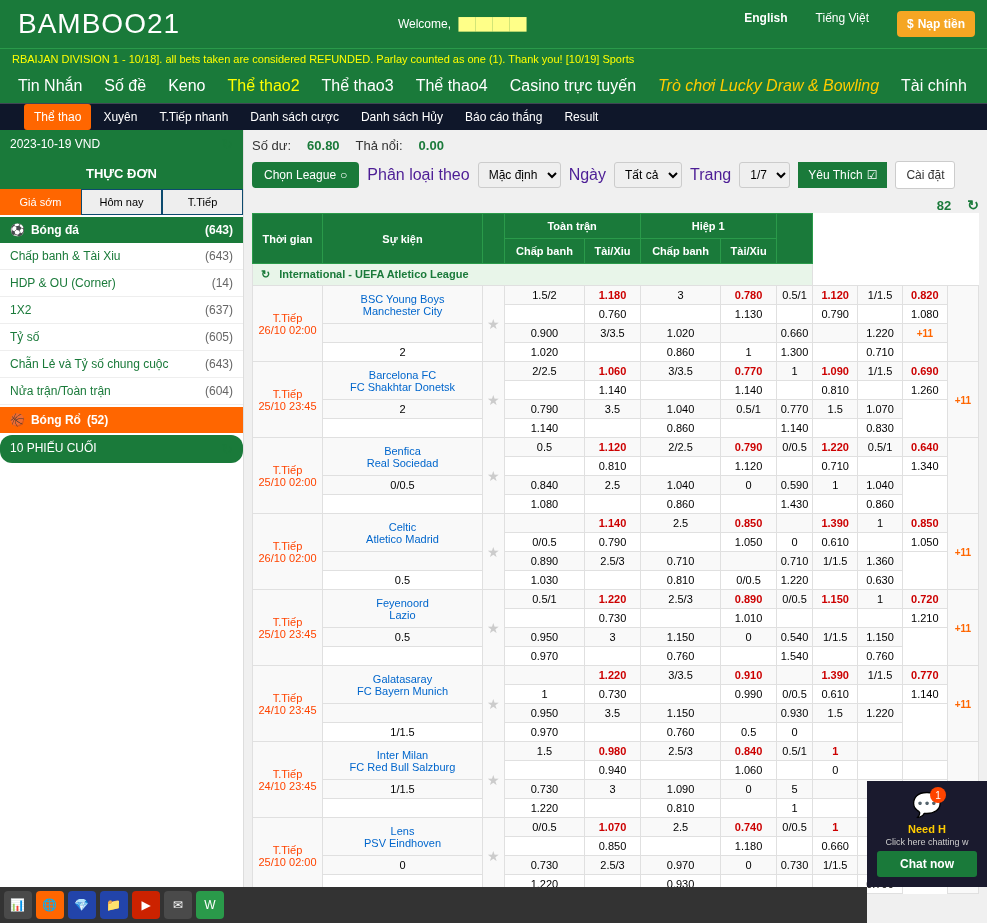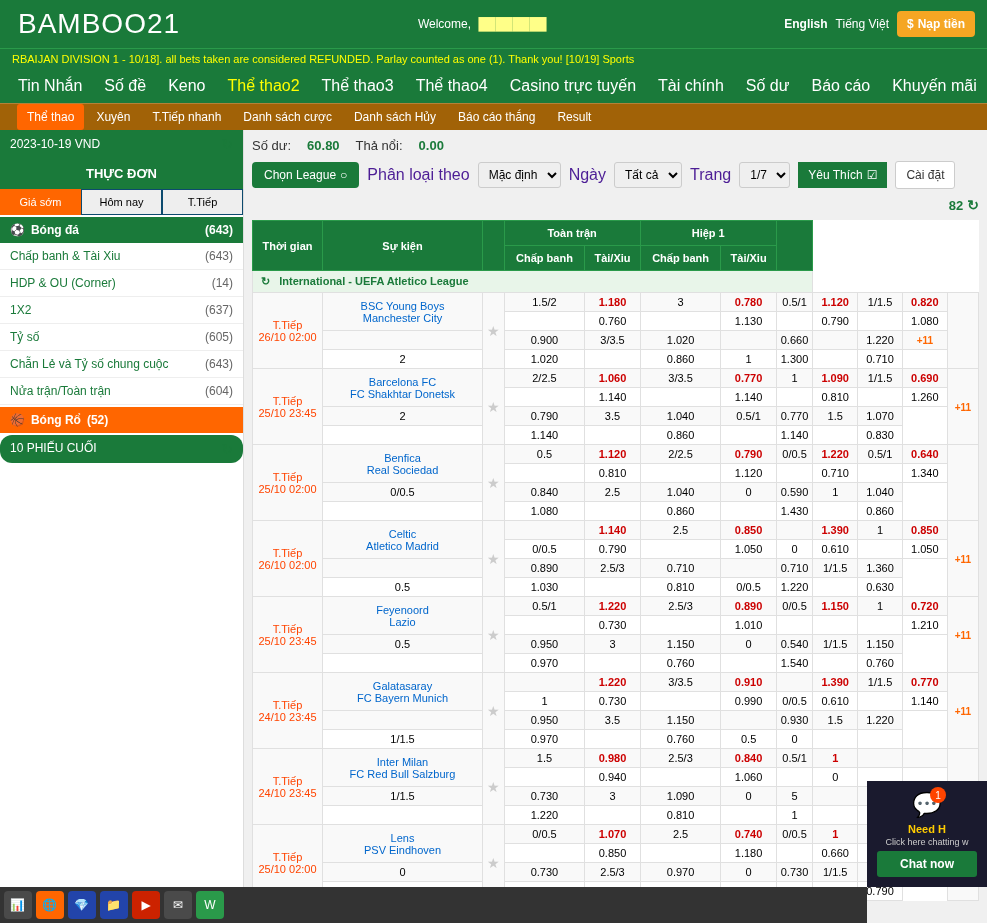--- a/index.html
+++ b/index.html
@@ -2,36 +2,36 @@
 <html><head>
   <meta charset="utf-8">
   <style>
     * { margin: 0; padding: 0; box-sizing: border-box; }
     body { font-family: Arial, sans-serif; font-size: 12px; background: #f0f0f0; width: 987px; overflow-x: hidden; }
 
     
     .top-bar { background: #1a7a3a; display: flex; align-items: center; justify-content: space-between; padding: 8px 12px; }
     .logo { color: #fff; font-size: 28px; font-weight: 400; letter-spacing: 1px; margin-left: 6px; }
     .welcome { color: #fff; font-size: 12px; }
-    .top-right { display: flex; align-items: center; gap: 8px; }
+    .top-right { display: flex; gap: 28px; }
     .lang-btn { color: #fff; font-size: 12px; cursor: pointer; text-decoration: none; }
     .lang-btn.active { font-weight: bold; }
     .nap-tien-btn { background: #f5a623; color: #fff; border: none; padding: 6px 10px; border-radius: 4px; cursor: pointer; font-size: 12px; font-weight: bold; display: flex; align-items: center; gap: 4px; }
 
     
     .ticker { background: #1a7a3a; border-top: 1px solid #2a9a4a; padding: 4px 12px; color: #ffff00; font-size: 11px; overflow: hidden; white-space: nowrap; }
 
     
     .main-nav { background: #1a7a3a; display: flex; align-items: center; padding: 0 8px; gap: 2px; }
     .main-nav a { color: #fff; text-decoration: none; padding: 8px 10px; font-size: 16px; white-space: nowrap; }
     .main-nav a.highlight { color: #ffff00; }
     .main-nav a.lucky { color: #ffcc00; font-style: italic; }
 
     
-    .sub-nav { background: #a16207; display: flex; align-items: center; padding: 0 17px; gap: 2px; border-top: 1px solid rgba(255,255,255,0.2); }
+    .sub-nav { background: #0f172a; display: flex; align-items: center; padding: 0 24px; gap: 2px; border-top: 1px solid rgba(255,255,255,0.2); }
     .sub-nav a { color: #fff; text-decoration: none; padding: 6px 10px; font-size: 12px; white-space: nowrap; }
     .sub-nav a.active { background: #ff6600; border-radius: 3px; }
 
     
     .content-wrapper { display: flex; }
 
     
     .sidebar { width: 244px; min-width: 244px; background: #fff; border-right: 1px solid #ddd; }
     .sidebar-date { background: #1a7a3a; color: #fff; padding: 6px 10px; display: flex; justify-content: space-between; align-items: center; font-size: 12px; }
     .sidebar-menu-header { background: #1a7a3a; color: #fff; text-align: center; padding: 8px; font-weight: bold; font-size: 13px; }
@@ -52,21 +52,21 @@
     .balance-bar .label { color: #333; }
     .balance-bar .value { color: #1a7a3a; font-weight: bold; }
 
     
     .filter-bar { display: flex; align-items: center; gap: 8px; margin-bottom: 8px; flex-wrap: wrap; }
     .chon-league-btn { background: #1a7a3a; color: #fff; border: none; padding: 6px 12px; border-radius: 4px; cursor: pointer; font-size: 12px; display: flex; align-items: flex-end; gap: 4px; }
     .filter-label { font-size: 16px; color: #4c1d95; }
     .filter-select { padding: 4px 6px; border: 1px solid #ccc; border-radius: 3px; font-size: 12px; }
     .yeu-thich-btn { background: #1a7a3a; color: #fff; border: none; padding: 6px 10px; cursor: pointer; font-size: 12px; display: flex; align-items: center; gap: 4px; }
     .cai-dat-btn { background: #fff; color: #333; border: 1px solid #ccc; padding: 6px 10px; cursor: pointer; font-size: 12px; border-radius: 3px; }
-    .count-bar { display: flex; justify-content: flex-end; align-items: center; gap: 4px; margin-bottom: 7px; font-size: 13px; color: #1a7a3a; font-weight: bold; }
+    .count-bar { display: flex; justify-content: flex-end; align-items: center; gap: 16px; margin-bottom: 0; font-size: 13px; color: #1a7a3a; font-weight: bold; }
 
     
     .betting-table { width: 100%; border-collapse: collapse; background: #fff; font-size: 11px; }
     .betting-table th { background: #1a7a3a; color: #fff; padding: 6px 4px; text-align: center; border: 1px solid #2a9a4a; }
     .betting-table .th-group { background: #1a7a3a; }
     .betting-table td { padding: 3px 4px; border: 1px solid #e0e0e0; text-align: center; vertical-align: middle; }
     .betting-table tr:nth-child(even) td { background: #f9f9f9; }
     .league-row td { background: #e8f5e9; color: #1a7a3a; font-weight: bold; text-align: left; padding: 4px 8px; }
     .time-cell { color: #ff4400; font-size: 11px; }
     .team-name { text-align: left; padding-left: 6px; }
@@ -112,20 +112,21 @@
 </div>
 
 <div class="main-nav">
   <a>Tin Nhắn</a>
   <a>Số đề</a>
   <a>Keno</a>
   <a class="highlight">Thể thao2</a>
   <a>Thể thao3</a>
   <a>Thể thao4</a>
   <a>Casino trực tuyến</a>
+  <a class="lucky">Trò chơi Lucky Draw &amp; Bowling</a>
   <a>Tài chính</a>
   <a>Số dư</a>
   <a>Báo cáo</a>
   <a>Khuyến mãi</a>
 
 </div>
 
 <div class="sub-nav">
   <a class="active">Thể thao</a>
   <a>Xuyên</a>

